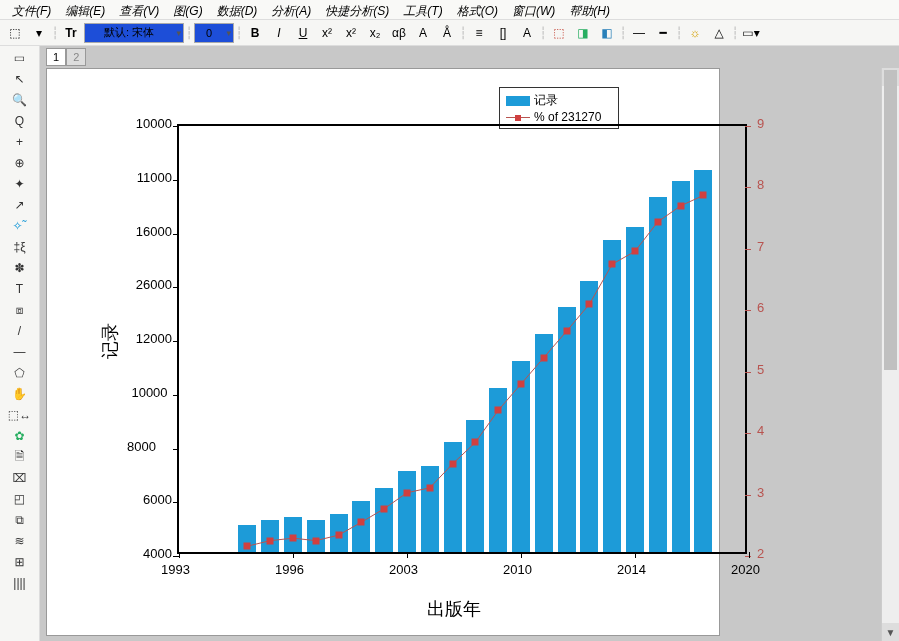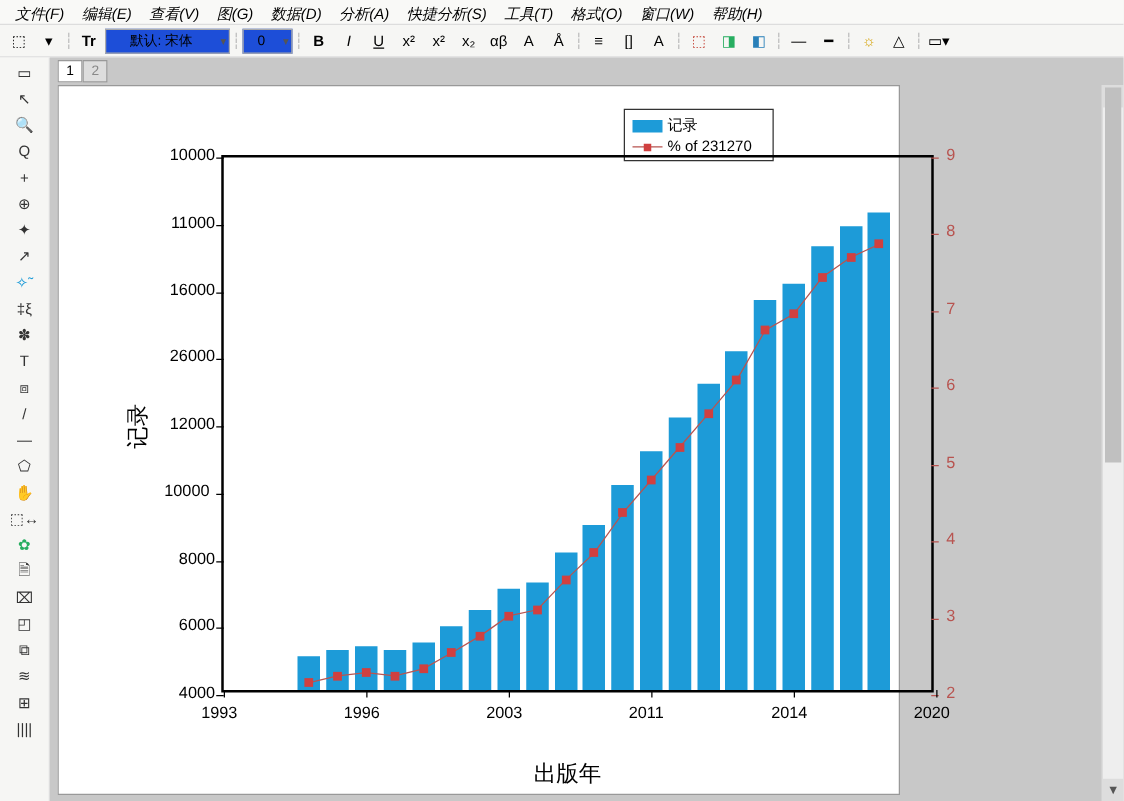--- a/index.html
+++ b/index.html
@@ -148,21 +148,21 @@
     top: 260px;
     transform: rotate(-90deg);
     transform-origin: center;
     font-size: 16px;
     color: #b85450;
     white-space: nowrap;
   }
   .axis-label-bottom {
     position: absolute;
     left: 380px;
-    bottom: 4px;
+    bottom: 14px;
     font-size: 18px;
     font-family: Liberation Mono, monospace;
   }
   .tick-left, .tick-right, .tick-bottom {
     position: absolute;
     font-size: 13px;
     color: #000;
   }
   .tick-right { color: #b85450; }
   .legend {
@@ -384,39 +384,39 @@
           <div class="tick-mark-r" style="top: 0px;"></div>
           <div class="tick-mark-b" style="left: 0px;"></div>
           <div class="tick-mark-b" style="left: 114px;"></div>
           <div class="tick-mark-b" style="left: 228px;"></div>
           <div class="tick-mark-b" style="left: 342px;"></div>
           <div class="tick-mark-b" style="left: 456px;"></div>
           <div class="tick-mark-b" style="left: 570px;"></div>
         </div>
     <div class="tick-left" style="top: 477px; left: 80px; text-align: right; width: 45px; position: absolute;">4000</div>
         <div class="tick-left" style="top: 423.25px; left: 80px; text-align: right; width: 45px; position: absolute;">6000</div>
-        <div class="tick-left" style="top: 369.5px; left: 80px; text-align: right; width: 45px; position: absolute;">8000</div>
+        <div class="tick-left" style="top: 369.5px; left: 80px; width: 45px; position: absolute;">8000</div>
         <div class="tick-left" style="top: 315.75px; left: 80px; text-align: center; width: 45px; position: absolute;">10000</div>
         <div class="tick-left" style="top: 262px; left: 80px; text-align: right; width: 45px; position: absolute;">12000</div>
         <div class="tick-left" style="top: 208.25px; left: 80px; text-align: right; width: 45px; position: absolute;">26000</div>
         <div class="tick-left" style="top: 154.5px; left: 80px; text-align: right; width: 45px; position: absolute;">16000</div>
         <div class="tick-left" style="top: 100.75px; left: 80px; text-align: right; width: 45px; position: absolute;">11000</div>
         <div class="tick-left" style="top: 47px; left: 80px; text-align: right; width: 45px; position: absolute;">10000</div>
         <div class="tick-right" style="top: 477px; left: 710px; position: absolute;">2</div>
         <div class="tick-right" style="top: 415.571px; left: 710px; position: absolute;">3</div>
         <div class="tick-right" style="top: 354.143px; left: 710px; position: absolute;">4</div>
         <div class="tick-right" style="top: 292.714px; left: 710px; position: absolute;">5</div>
         <div class="tick-right" style="top: 231.286px; left: 710px; position: absolute;">6</div>
         <div class="tick-right" style="top: 169.857px; left: 710px; position: absolute;">7</div>
         <div class="tick-right" style="top: 108.429px; left: 710px; position: absolute;">8</div>
         <div class="tick-right" style="top: 47px; left: 710px; position: absolute;">9</div>
         <div class="tick-bottom" style="left: 114px; top: 493px; position: absolute;">1993</div>
         <div class="tick-bottom" style="left: 228px; top: 493px; position: absolute;">1996</div>
         <div class="tick-bottom" style="left: 342px; top: 493px; position: absolute;">2003</div>
-        <div class="tick-bottom" style="left: 456px; top: 493px; position: absolute;">2011</div>
+        <div class="tick-bottom" style="left: 456px; top: 493px; position: absolute;">2010</div>
         <div class="tick-bottom" style="left: 570px; top: 493px; position: absolute;">2014</div>
         <div class="tick-bottom" style="left: 684px; top: 493px; position: absolute;">2020</div>
       </div>
 
     <div class="scrollbar-v">
       <div class="arrow up">▲</div>
       <div class="thumb"></div>
       <div class="arrow down">▼</div>
     </div>
   </div>

